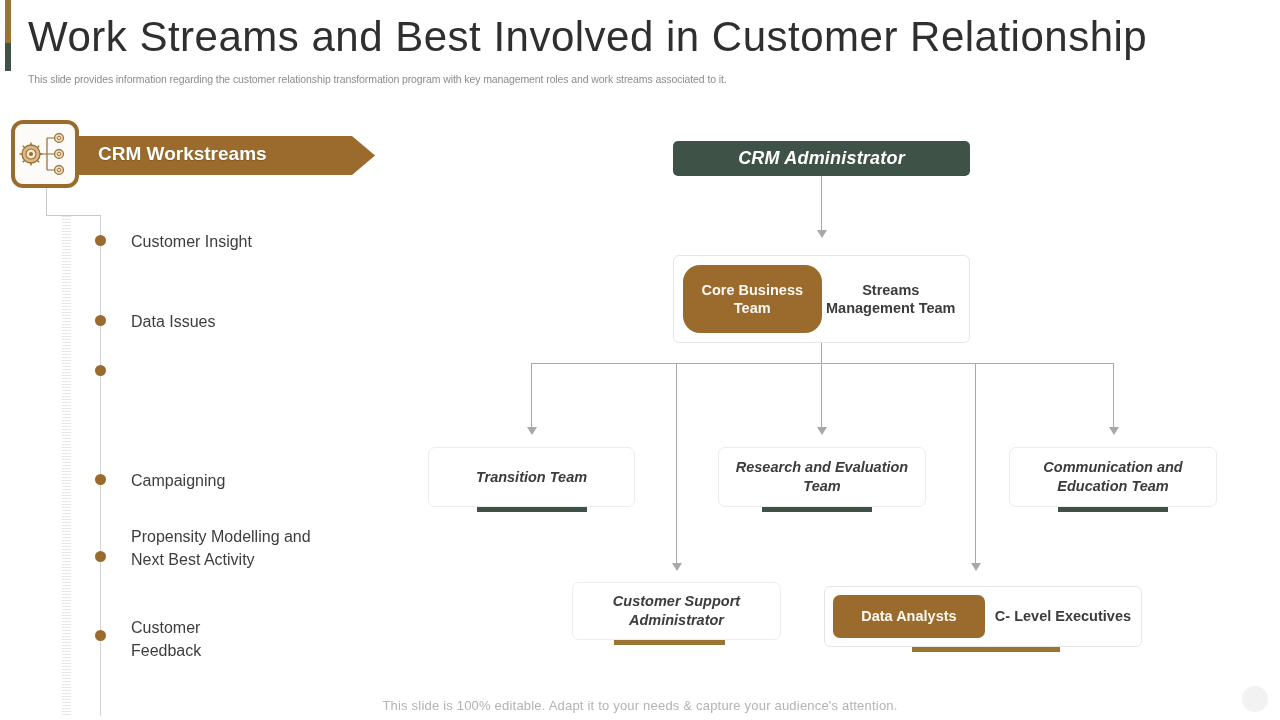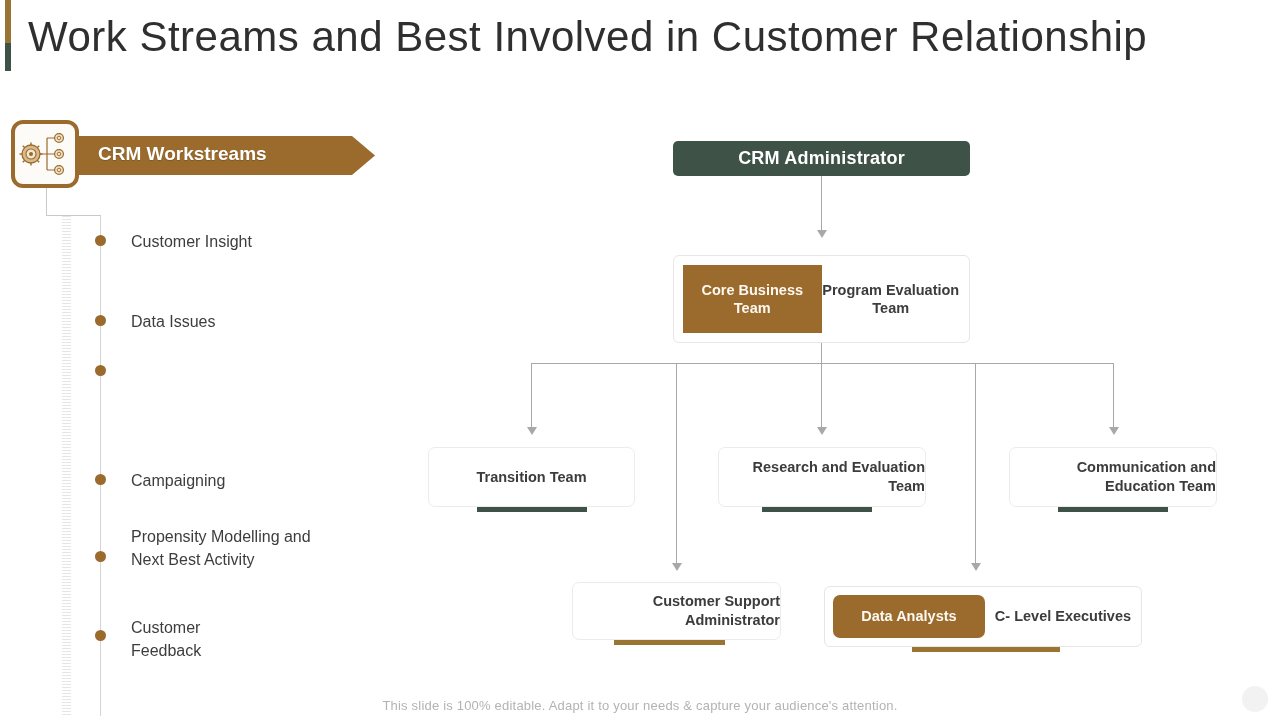--- a/index.html
+++ b/index.html
@@ -127,21 +127,22 @@
     background: #9a6b2c;
   }
 
   
   .node {
     position: absolute;
     box-sizing: border-box;
     display: flex;
     align-items: center;
     justify-content: center;
-    text-align: right;
+    text-align: center;
+    font-style: italic;
   }
   .admin-node {
     left: 673px; top: 141px;
     width: 297px; height: 35px;
     background: #3f5247;
     border-radius: 5px;
     color: #ffffff;
     font-size: 18px;
     font-weight: bold;
     letter-spacing: 0.2px;
@@ -178,21 +179,21 @@
     height: 100%;
   }
   .cell.filled {
     background: #9a6b2c;
     color: #fdf8f1;
   }
   .cell.plain {
     background: #ffffff;
     color: #3c3c3c;
   }
-  .split-shell.main .cell { width: 50%; }
+  .split-shell.main .cell { width: 50%; border-radius: 17px; }
   .split-shell.analysts .cell.filled { width: 52%; border-radius: 7px; }
   .split-shell.analysts .cell.plain  { width: 48%; margin-left: 8px; }
 
   .team-node {
     background: #ffffff;
     border: 1px solid #ececec;
     border-radius: 7px;
     font-size: 14.5px;
     font-weight: bold;
     line-height: 1.3;
@@ -236,20 +237,21 @@
 </style>
 </head>
 <body>
 
 <div id="slide">
 
   <div class="accent-gold"></div>
   <div class="accent-green"></div>
 
   <div class="slide-title">Work Streams and Best Involved in Customer Relationship</div>
+  <div class="slide-subtitle">This slide provides information regarding the customer relationship transformation program with key management roles and work streams associated to it.</div>
 
   <div class="ws-iconbox">
     <span>
       <svg width="60" height="60" viewBox="0 0 60 60">
         <g stroke="#9a6b2c" stroke-width="1.2" fill="none">
           <path d="M24 30 H32 M32 14 V46 M32 14 H40 M32 30 H40 M32 46 H40"></path>
         </g>
         <g fill="#f2e3cd" stroke="#9a6b2c" stroke-width="1.2">
           <circle cx="44" cy="14" r="4.4"></circle>
           <circle cx="44" cy="30" r="4.4"></circle>
@@ -306,21 +308,21 @@
   <div class="ws-bullet" style="top:630px"></div>
   <div class="ws-item" style="top:617px;width:110px">Customer Feedback</div>
 
   <div class="node admin-node">CRM Administrator</div>
 
   <div class="vline" style="left:821px; top:176px; height:56px;"></div>
   <div class="arrowhead" style="left:817px; top:230px;"></div>
 
   <div class="split-shell main">
     <div class="cell filled">Core Business Team</div>
-    <div class="cell plain">Program Evaluation Team</div>
+    <div class="cell plain">Streams Management Team</div>
   </div>
 
   <div class="vline" style="left:821px; top:343px; height:21px;"></div>
   <div class="hline" style="left:531px; top:363px; width:583px;"></div>
 
   <div class="vline" style="left:531px;  top:363px; height:66px;"></div>
   <div class="arrowhead" style="left:527px;  top:427px;"></div>
 
   <div class="vline" style="left:821px;  top:363px; height:66px;"></div>
   <div class="arrowhead" style="left:817px;  top:427px;"></div>

